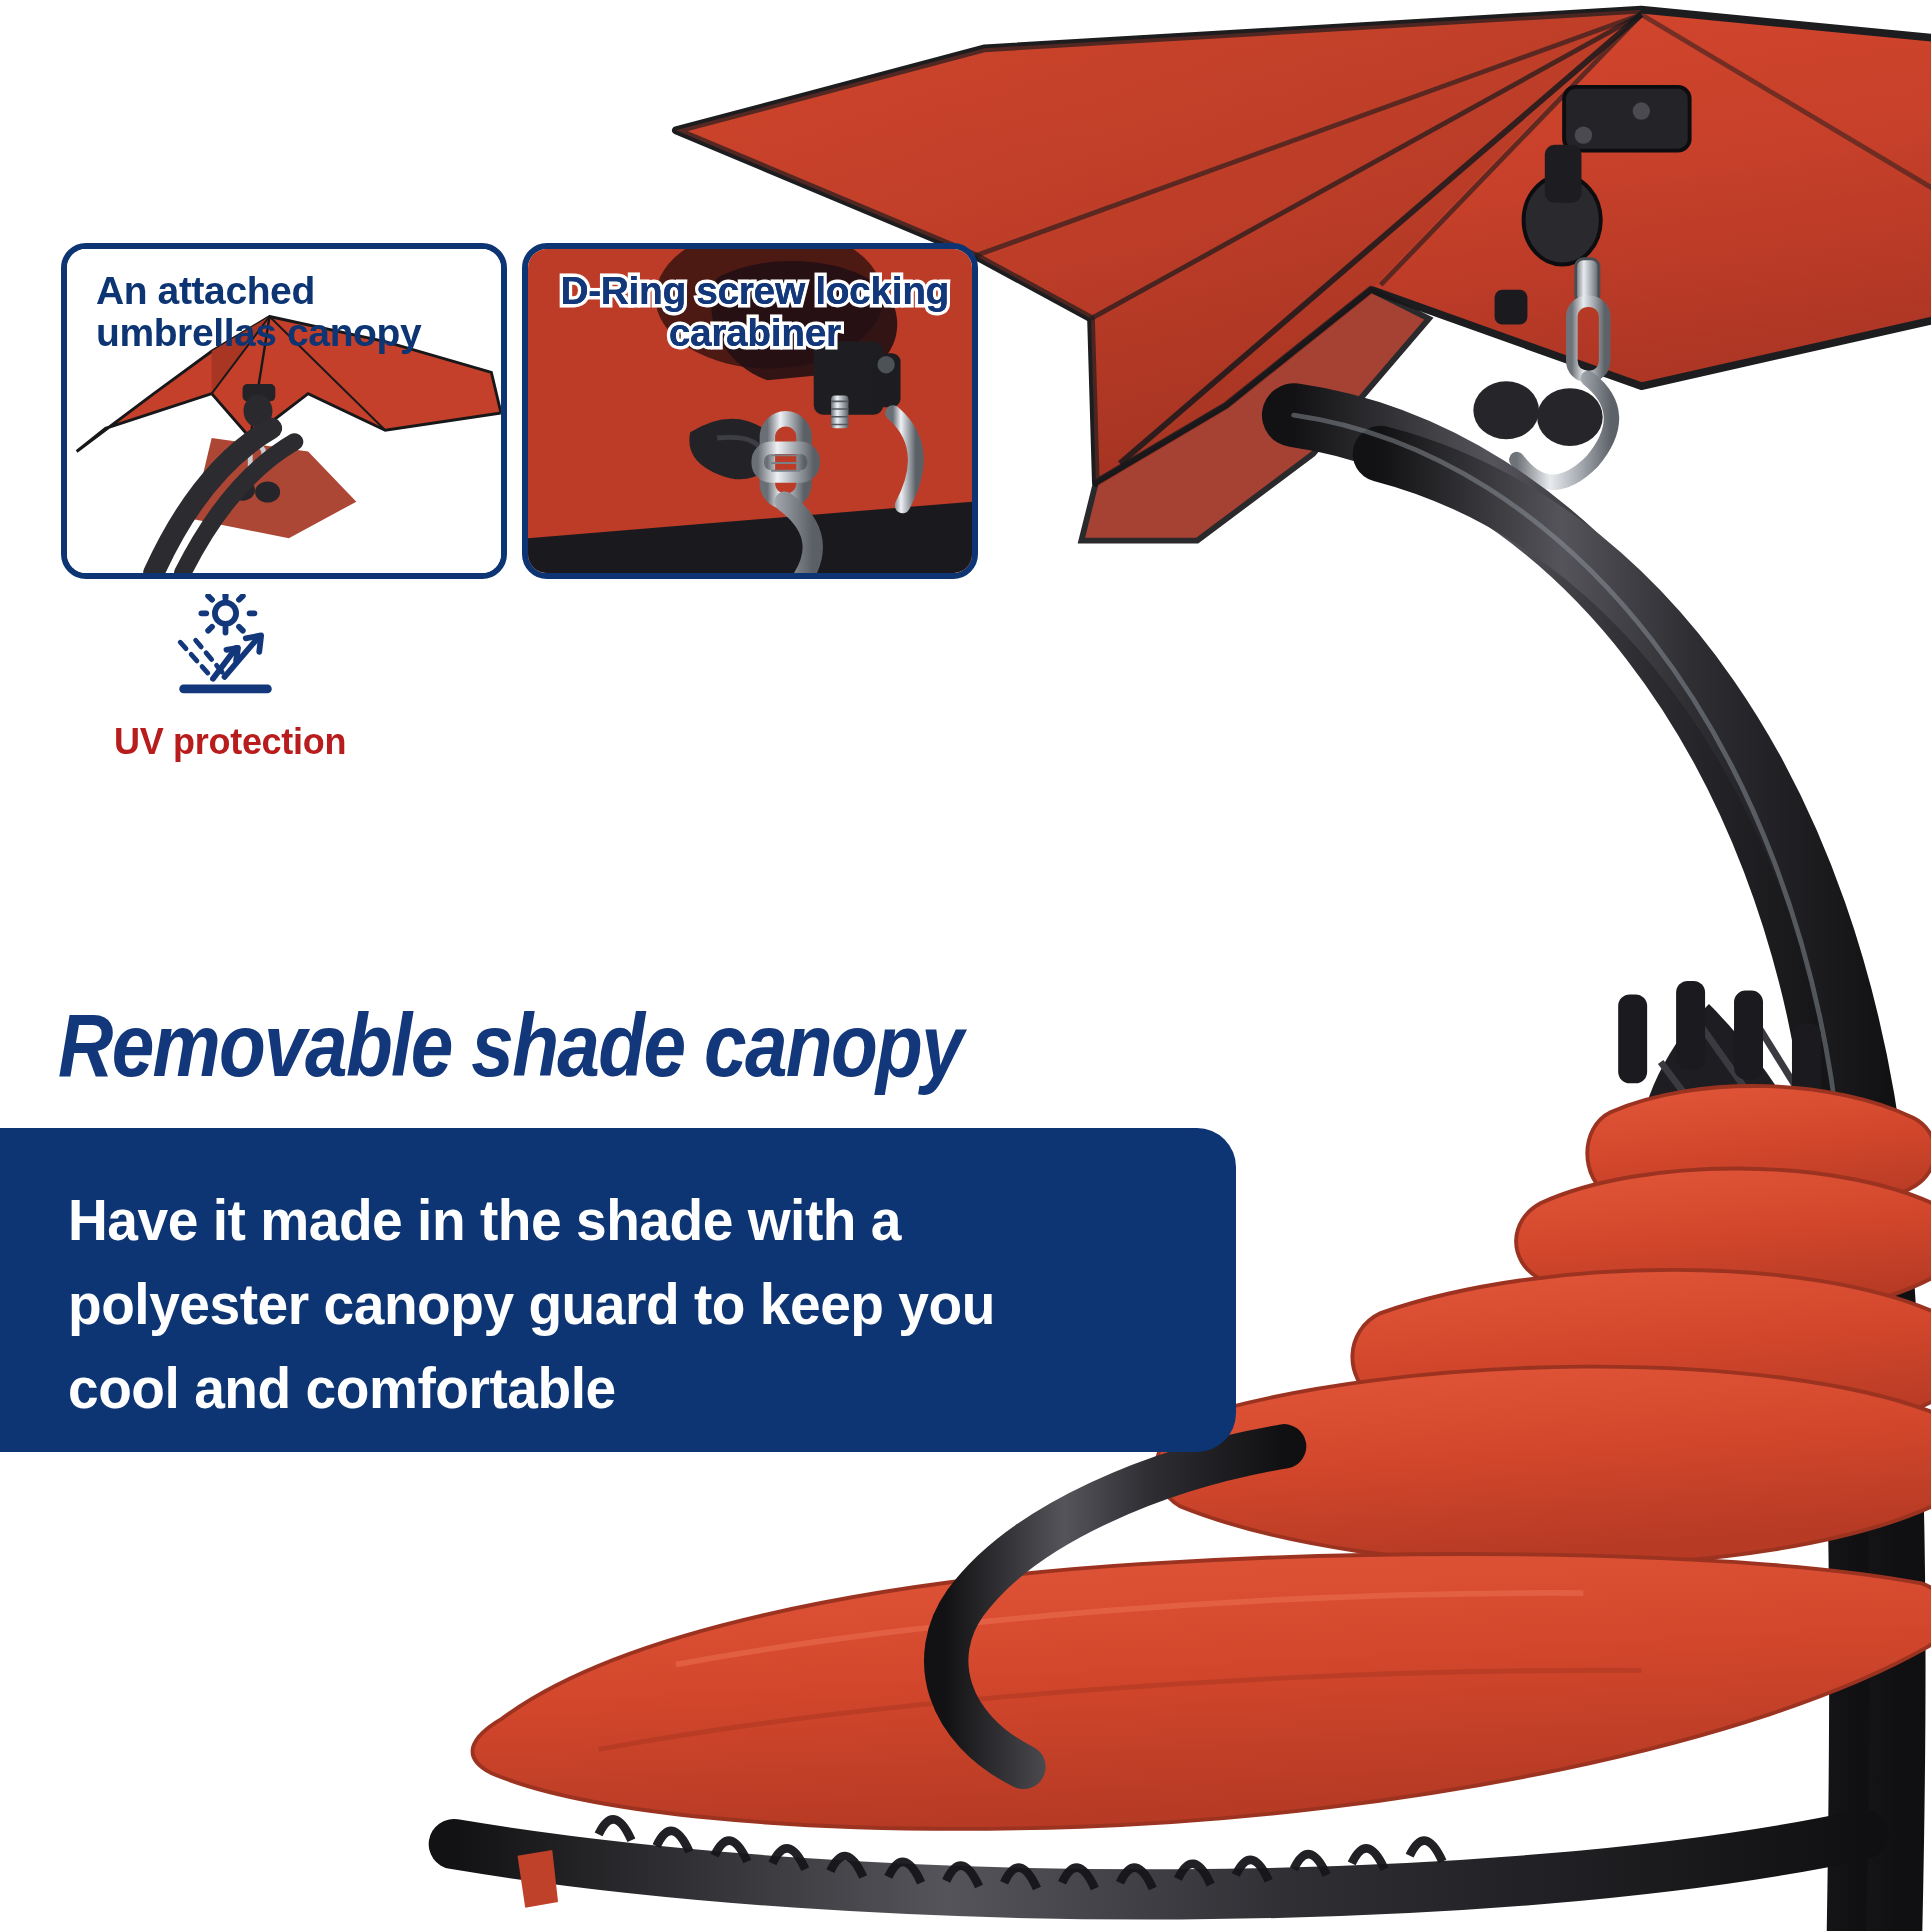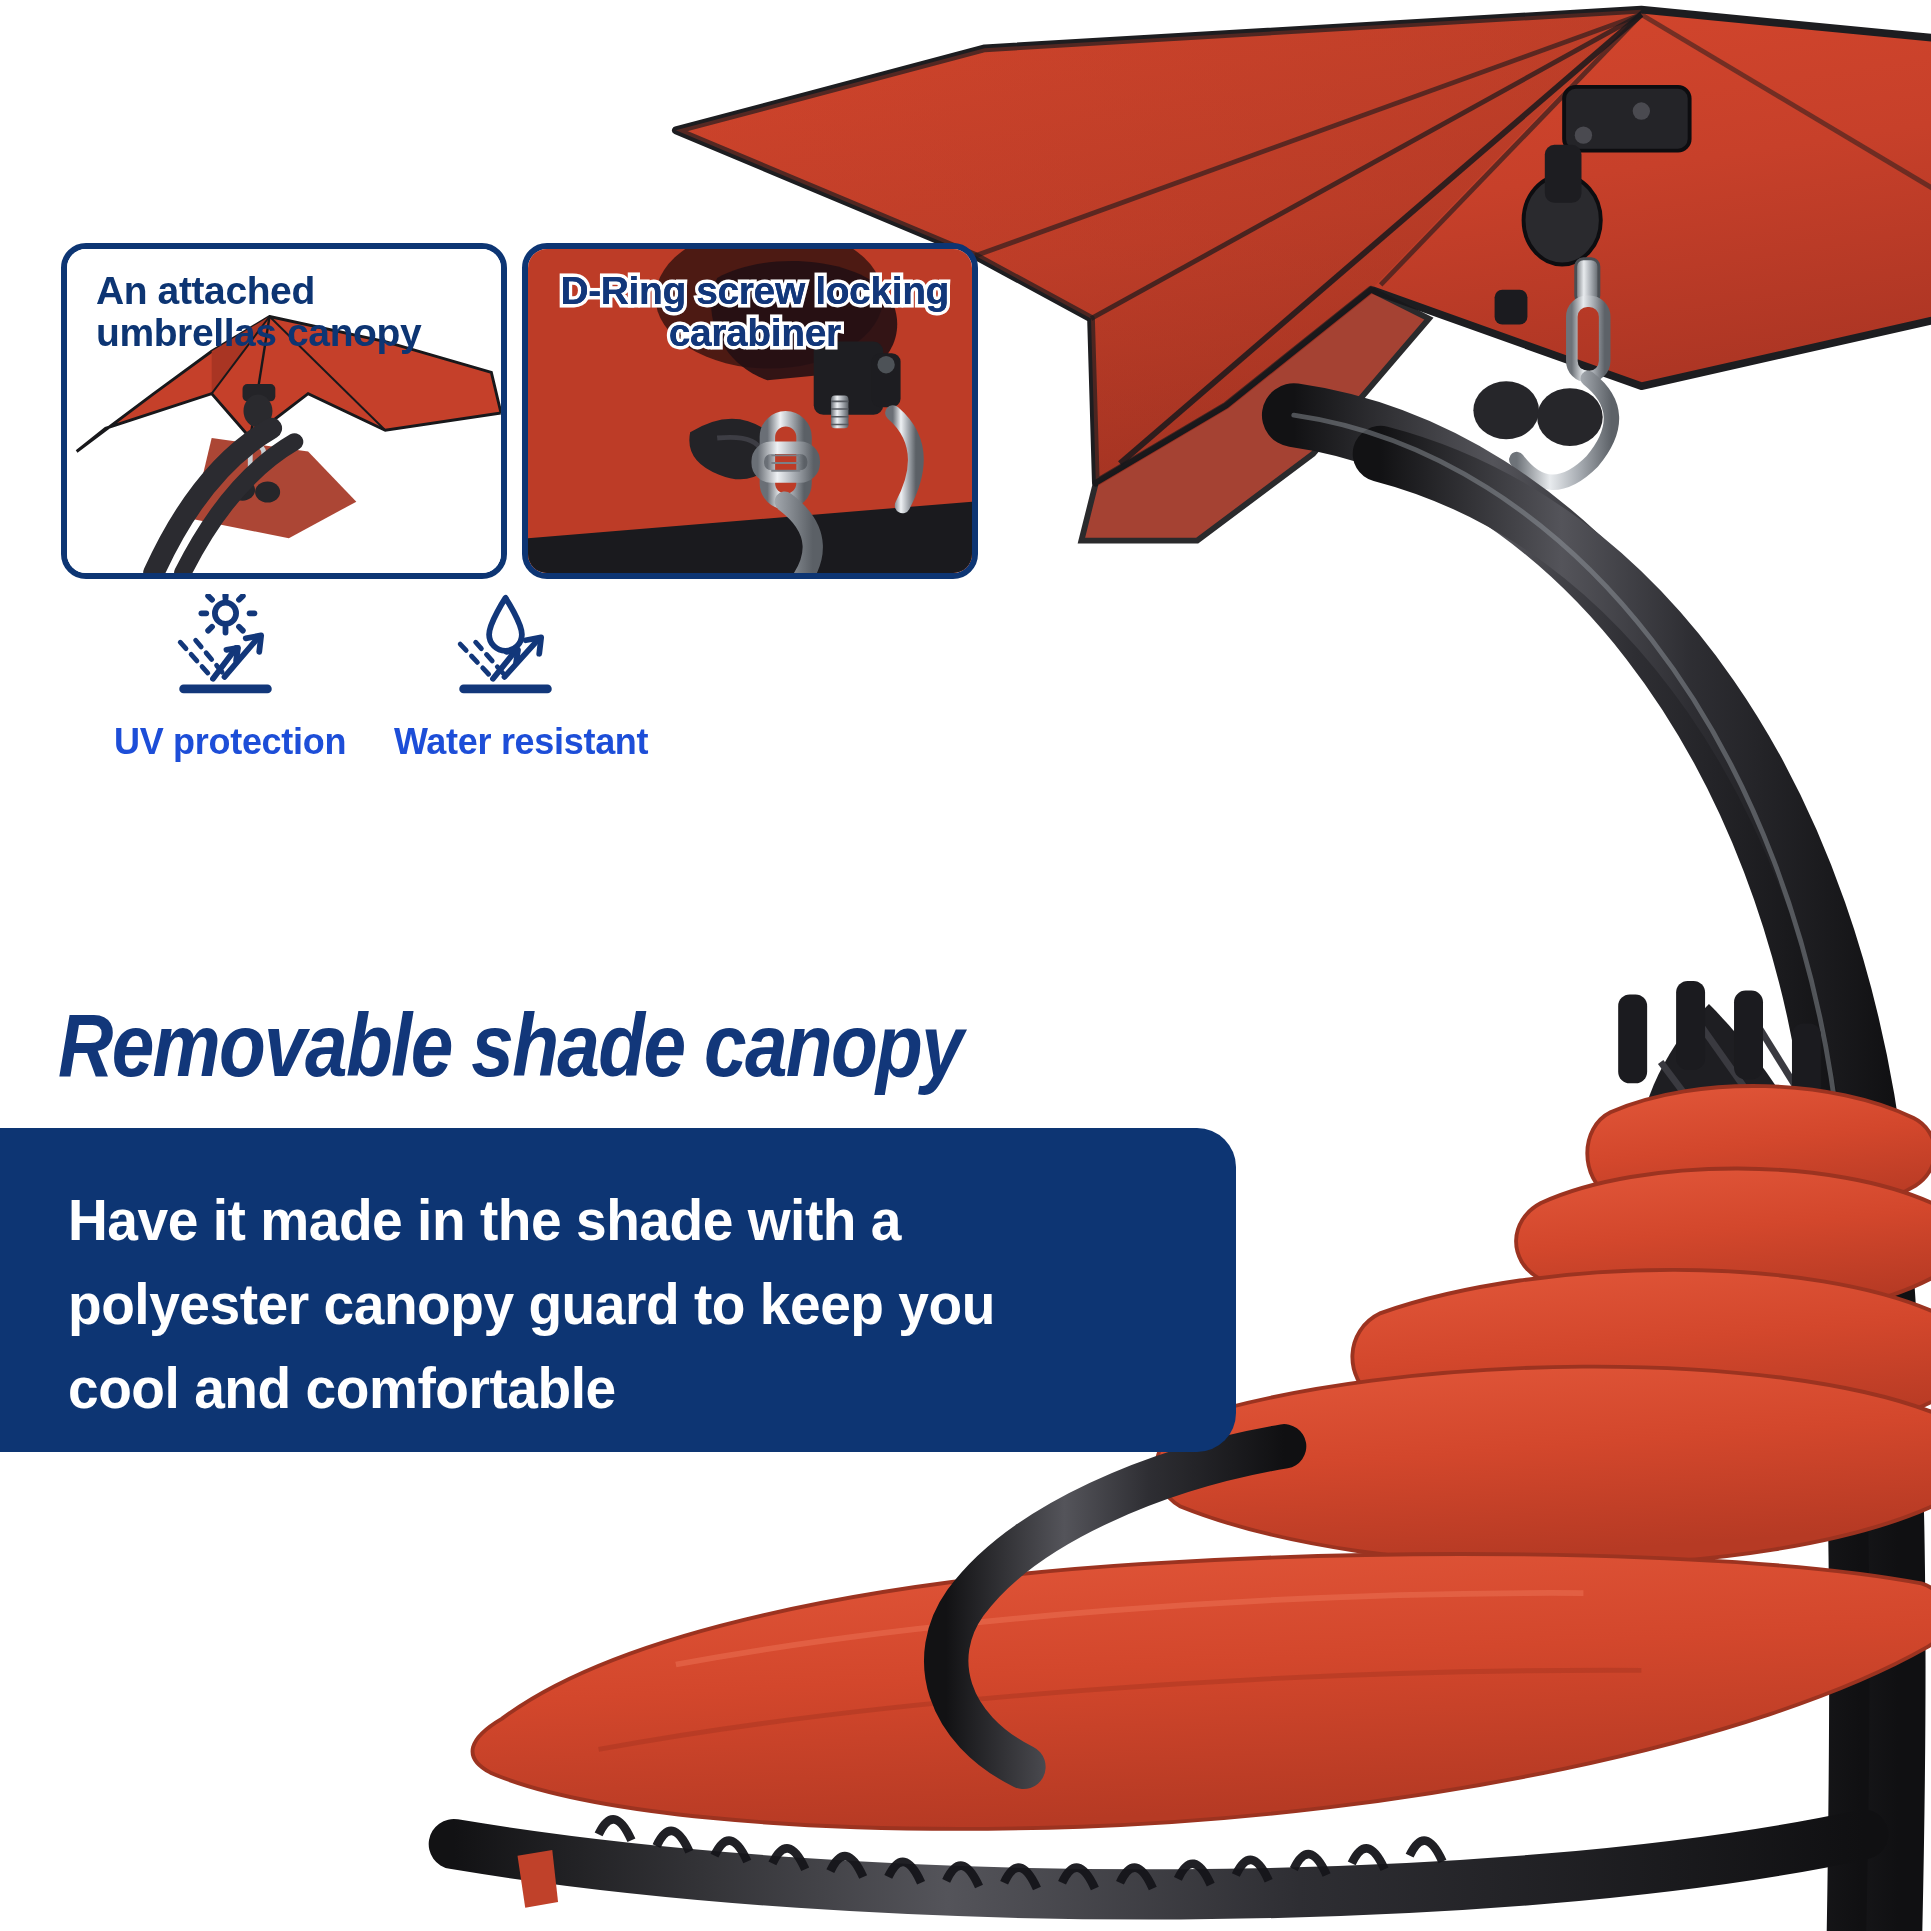--- a/index.html
+++ b/index.html
@@ -46,21 +46,21 @@
     color:#12377a;letter-spacing:-0.4px;z-index:6;
   }
   .callout .inner{position:absolute;left:0;top:0;width:100%;height:100%;z-index:1;}
   .callout .inner svg{display:block;width:100%;height:100%;}
 
   
   .features{position:absolute;left:114px;top:594px;width:850px;height:174px;}
   .feat{position:absolute;top:0;text-align:center;}
   .feat .ico{height:106px;display:flex;align-items:flex-end;justify-content:center;}
   .feat .lbl{
-    margin-top:21px;font-size:36px;font-weight:700;color:#1d4ed8;
+    margin-top:21px;font-size:36px;font-weight:700;color:#b91c1c;
     letter-spacing:-0.3px;white-space:nowrap;
   }
   #feat-0{left:0px;width:222px;}
   #feat-1{left:280px;width:222px;}
   #feat-2{left:560px;width:222px;}
 
   
   .headline{
     position:absolute;left:58px;top:994px;
     font-size:89px;font-weight:700;font-style:italic;
@@ -311,39 +311,20 @@
             <path d="M74 86 L110 44"></path>
             <path d="M96 46 L112 43 L110 60"></path>
             <path d="M76 58 L88 56 L86 69"></path>
           </g>
           <rect x="27" y="94" width="96" height="9" rx="4.5" fill="#12377a"></rect>
         </svg>
       </div>
       <div class="lbl">UV protection</div>
     </div>
 
-    <div class="feat" id="feat-1">
-      <div class="ico">
-        <svg width="145" height="106" viewBox="0 0 150 110" aria-hidden="true">
-          <path d="M75 4 C75 4 58 30 58 42 a17 17 0 0 0 34 0 C92 30 75 4 75 4 Z" fill="none" stroke="#12377a" stroke-width="6" stroke-linejoin="round"></path>
-          <g fill="none" stroke="#12377a" stroke-width="5" stroke-linecap="round" stroke-dasharray="9 8">
-            <path d="M28 52 L62 88"></path>
-            <path d="M44 50 L74 84"></path>
-          </g>
-          <g fill="none" stroke="#12377a" stroke-width="6" stroke-linecap="round" stroke-linejoin="round">
-            <path d="M62 88 L86 58"></path>
-            <path d="M74 86 L110 46"></path>
-            <path d="M96 48 L112 45 L110 62"></path>
-            <path d="M76 60 L88 58 L86 71"></path>
-          </g>
-          <rect x="27" y="94" width="96" height="9" rx="4.5" fill="#12377a"></rect>
-        </svg>
-      </div>
-      <div class="lbl">Water resistant</div>
-    </div>
 
 
   </div>
 
   <div class="headline">Removable shade canopy</div>
 
   <div class="panel">
     <div class="ptext">Have it made in the shade with a polyester canopy guard to keep you cool and comfortable</div>
   </div>
 

